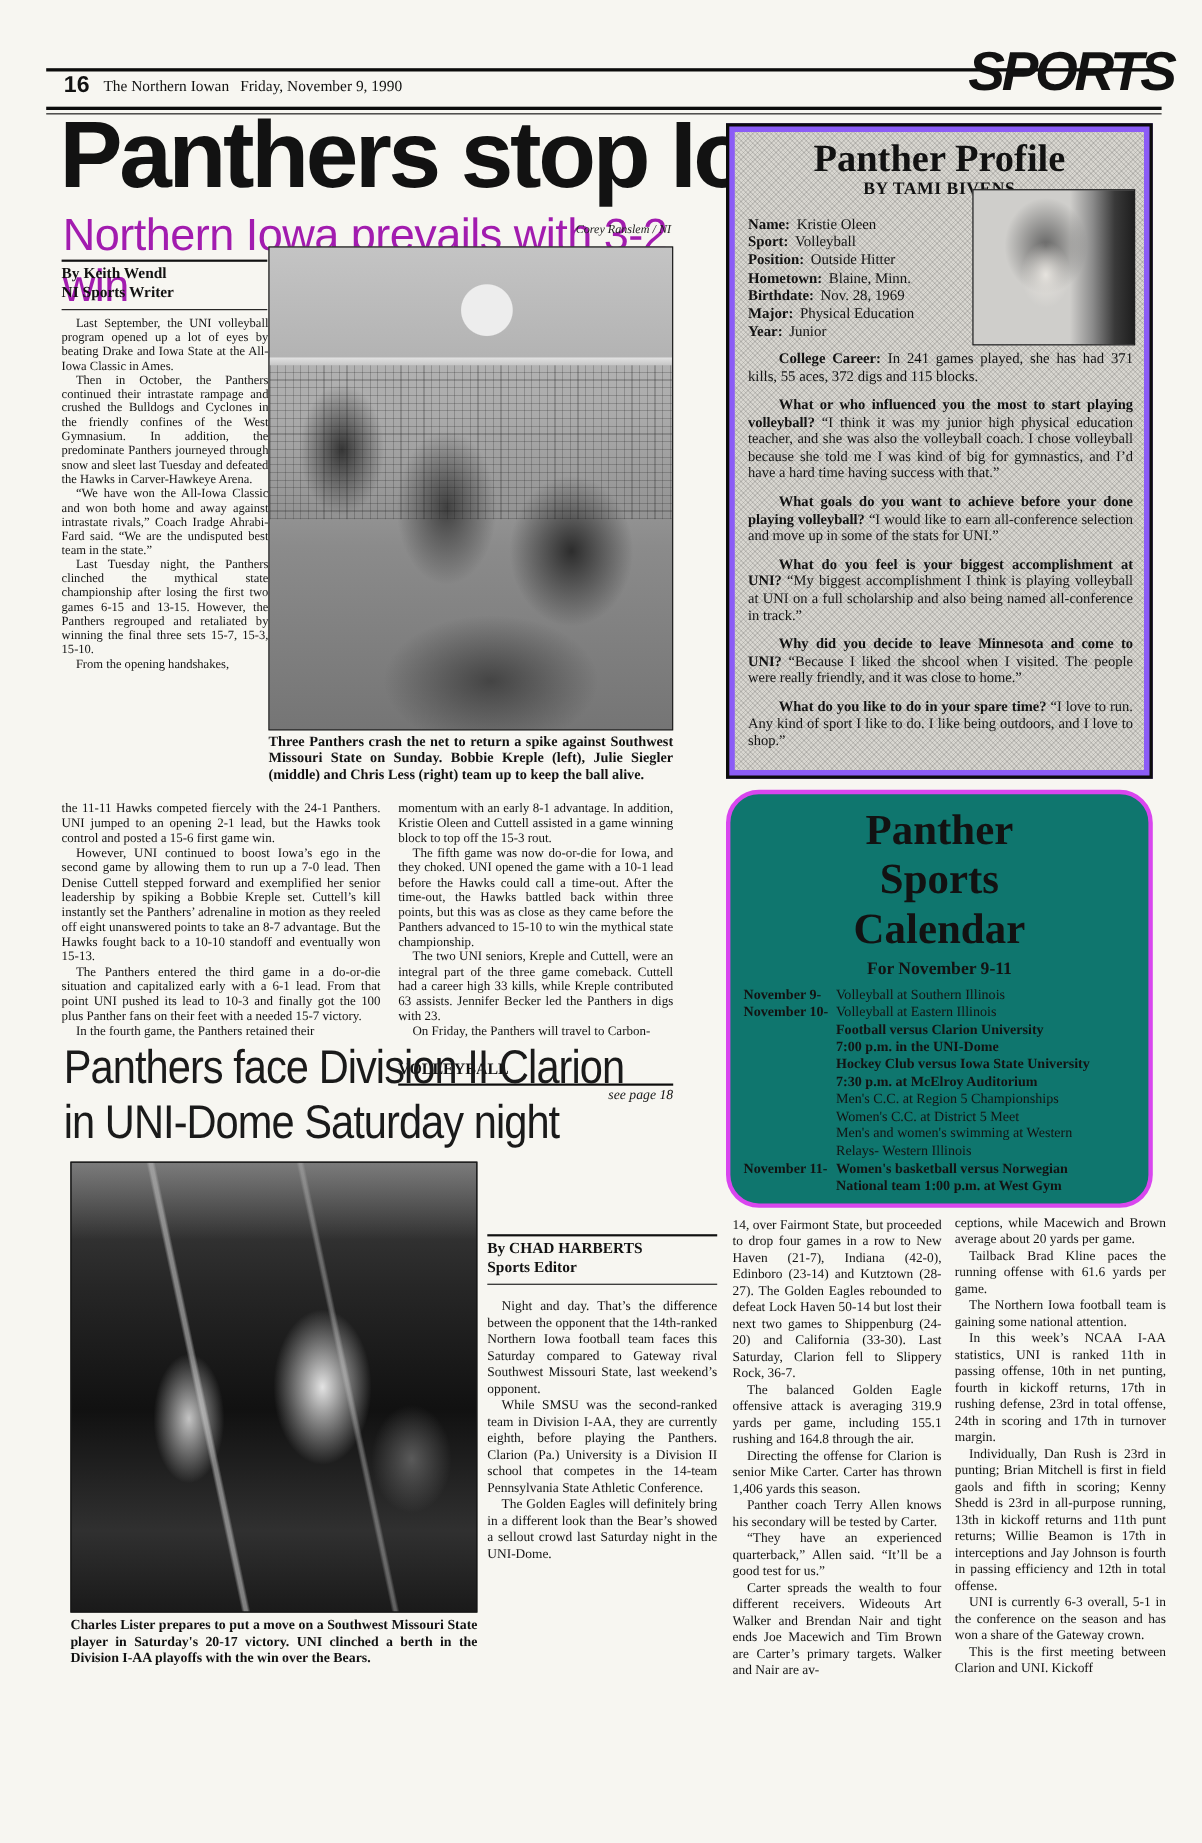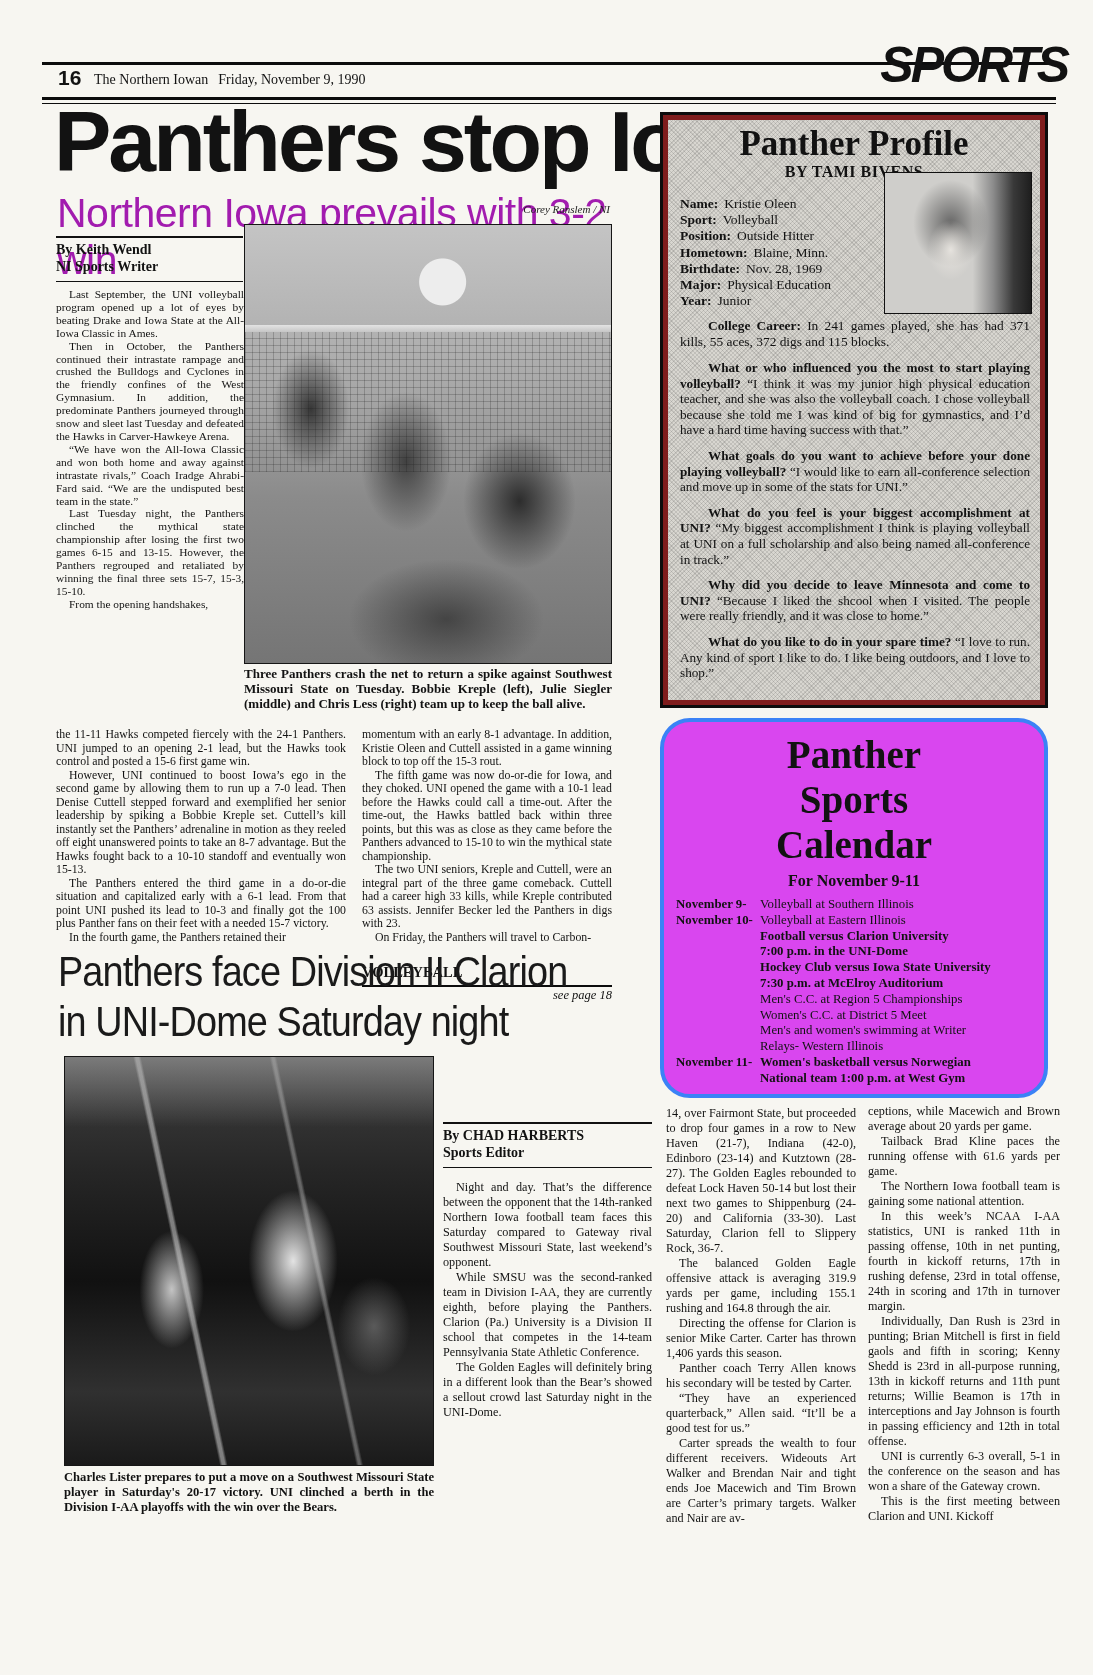--- a/index.html
+++ b/index.html
@@ -50,42 +50,42 @@
       radial-gradient(ellipse 62px 98px at 62% 50%, rgba(238,238,238,.95), rgba(0,0,0,0) 72%),
       radial-gradient(ellipse 46px 84px at 29% 57%, rgba(215,215,215,.9), rgba(0,0,0,0) 70%),
       radial-gradient(ellipse 52px 70px at 84% 66%, rgba(130,130,130,.6), rgba(0,0,0,0) 70%),
       linear-gradient(180deg,#414141 0%,#262626 28%,#111111 55%,#303030 82%,#1a1a1a 100%);
     background-size:100% 70px,auto,auto,auto,auto,auto,auto;}
   .jump-label{position:absolute;left:362px;top:964px;font-weight:bold;font-size:14.5px;}
   .jump-ref{position:absolute;left:462px;top:988px;width:150px;text-align:right;
             font-style:italic;font-size:12.5px;}
   
   .profile-box{position:absolute;left:660px;top:112px;width:388px;height:596px;
-               border:3px solid #0c0c0c;background:#7f1d1d;padding:5px;box-sizing:border-box;}
+               border:3px solid #0c0c0c;background:#8b5cf6;padding:5px;box-sizing:border-box;}
   .profile-inner{position:relative;width:100%;height:100%;background-color:#d8d6d0;
      background-image:
        repeating-linear-gradient(45deg, rgba(40,40,40,.13) 0 1px, rgba(0,0,0,0) 1px 3px),
        repeating-linear-gradient(-45deg, rgba(40,40,40,.13) 0 1px, rgba(0,0,0,0) 1px 3px);}
   .profile-title{text-align:center;font-weight:bold;font-size:35px;line-height:1.05;padding-top:6px;}
   .profile-byline{text-align:center;font-weight:bold;font-size:16px;letter-spacing:0.5px;}
   .pfields{position:absolute;left:12px;top:76px;width:205px;font-size:13.5px;line-height:16.2px;}
   .pfields .flabel{font-weight:bold;margin-right:6px;}
   .portrait{position:absolute;right:8px;top:52px;width:146px;height:140px;border:1px solid #111;
     background-color:#bdbdbd;
     background-image:
       radial-gradient(ellipse 30px 40px at 45% 55%, #e6e3de, rgba(0,0,0,0) 75%),
       radial-gradient(ellipse 50px 58px at 45% 36%, rgba(85,85,85,.85), rgba(0,0,0,0) 75%),
       linear-gradient(90deg,#cfcecb 0 60%,#8c8c8c 74%,#393939 88%,#1e1e1e 100%);}
   .career{position:absolute;left:12px;right:10px;top:198px;font-size:13.4px;line-height:16px;text-align:justify;}
   .qa-block{position:absolute;left:12px;right:10px;top:240px;font-size:13.2px;line-height:15.6px;text-align:justify;}
   .qa-block p{margin:0 0 10px 0;}
   .q{font-weight:bold;padding-left:28px;}
   
-  .cal-box{position:absolute;left:660px;top:718px;width:388px;height:380px;border:4px solid #3b82f6;
-           border-radius:30px;background:#d946ef;box-sizing:border-box;overflow:hidden;}
+  .cal-box{position:absolute;left:660px;top:718px;width:388px;height:380px;border:4px solid #d946ef;
+           border-radius:30px;background:#0f766e;box-sizing:border-box;overflow:hidden;}
   .cal-title{text-align:center;font-weight:bold;font-size:39px;line-height:45px;padding-top:10px;}
   .cal-sub{text-align:center;font-weight:bold;font-size:16px;margin-top:5px;}
   .cal-lines{margin-top:7px;padding-left:12px;padding-right:6px;font-size:12.8px;line-height:15.8px;}
   .cal-line{display:flex;}
   .cal-label{font-weight:bold;flex:0 0 84px;white-space:nowrap;}
   .cal-text{flex:1;}
   .cal-text.b{font-weight:bold;}
   
   .headline2{position:absolute;left:58px;top:946px;width:760px;font-family:"Liberation Sans",sans-serif;
              font-size:43px;line-height:50px;letter-spacing:-1px;color:#1a1a1a;
@@ -120,21 +120,21 @@
   <div class="photo vb-photo"></div>
 
   <div class="body-col f11" style="left:56px;top:288px;width:188px;height:438px;">
       <p>Last September, the UNI volleyball program opened up a lot of eyes by beating Drake and Iowa State at the All-Iowa Classic in Ames.</p>
       <p>Then in October, the Panthers continued their intrastate rampage and crushed the Bulldogs and Cyclones in the friendly confines of the West Gymnasium. In addition, the predominate Panthers journeyed through snow and sleet last Tuesday and defeated the Hawks in Carver-Hawkeye Arena.</p>
       <p>“We have won the All-Iowa Classic and won both home and away against intrastate rivals,” Coach Iradge Ahrabi-Fard said. “We are the undisputed best team in the state.”</p>
       <p>Last Tuesday night, the Panthers clinched the mythical state championship after losing the first two games 6-15 and 13-15. However, the Panthers regrouped and retaliated by winning the final three sets 15-7, 15-3, 15-10.</p>
       <p>From the opening handshakes,</p>
     </div>
 
-  <div class="caption" style="left:244px;top:666px;width:368px;font-size:13px;line-height:15px;">Three Panthers crash the net to return a spike against Southwest Missouri State on Tuesday. Bobbie Kreple (left), Julie Siegler (middle) and Chris Less (right) team up to keep the ball alive.</div>
+  <div class="caption" style="left:244px;top:666px;width:368px;font-size:13px;line-height:15px;">Three Panthers crash the net to return a spike against Southwest Missouri State on Sunday. Bobbie Kreple (left), Julie Siegler (middle) and Chris Less (right) team up to keep the ball alive.</div>
 
   <div class="body-col cont f12" style="left:56px;top:728px;width:290px;height:238px;">
       <p>the 11-11 Hawks competed fiercely with the 24-1 Panthers. UNI jumped to an opening 2-1 lead, but the Hawks took control and posted a 15-6 first game win.</p>
       <p>However, UNI continued to boost Iowa’s ego in the second game by allowing them to run up a 7-0 lead. Then Denise Cuttell stepped forward and exemplified her senior leadership by spiking a Bobbie Kreple set. Cuttell’s kill instantly set the Panthers’ adrenaline in motion as they reeled off eight unanswered points to take an 8-7 advantage. But the Hawks fought back to a 10-10 standoff and eventually won 15-13.</p>
       <p>The Panthers entered the third game in a do-or-die situation and capitalized early with a 6-1 lead. From that point UNI pushed its lead to 10-3 and finally got the 100 plus Panther fans on their feet with a needed 15-7 victory.</p>
       <p>In the fourth game, the Panthers retained their</p>
     </div>
   <div class="body-col cont f12" style="left:362px;top:728px;width:250px;height:234px;">
       <p>momentum with an early 8-1 advantage. In addition, Kristie Oleen and Cuttell assisted in a game winning block to top off the 15-3 rout.</p>
       <p>The fifth game was now do-or-die for Iowa, and they choked. UNI opened the game with a 10-1 lead before the Hawks could call a time-out. After the time-out, the Hawks battled back within three points, but this was as close as they came before the Panthers advanced to 15-10 to win the mythical state championship.</p>
@@ -213,21 +213,21 @@
       <div class="cal-line">
           <span class="cal-label"></span>
           <span class="cal-text">Men's C.C. at Region 5 Championships</span>
         </div>
       <div class="cal-line">
           <span class="cal-label"></span>
           <span class="cal-text">Women's C.C. at District 5 Meet</span>
         </div>
       <div class="cal-line">
           <span class="cal-label"></span>
-          <span class="cal-text">Men's and women's swimming at Writer</span>
+          <span class="cal-text">Men's and women's swimming at Western</span>
         </div>
       <div class="cal-line">
           <span class="cal-label"></span>
           <span class="cal-text">Relays- Western Illinois</span>
         </div>
       <div class="cal-line">
           <span class="cal-label">November 11-</span>
           <span class="cal-text b">Women's basketball versus Norwegian</span>
         </div>
       <div class="cal-line">

